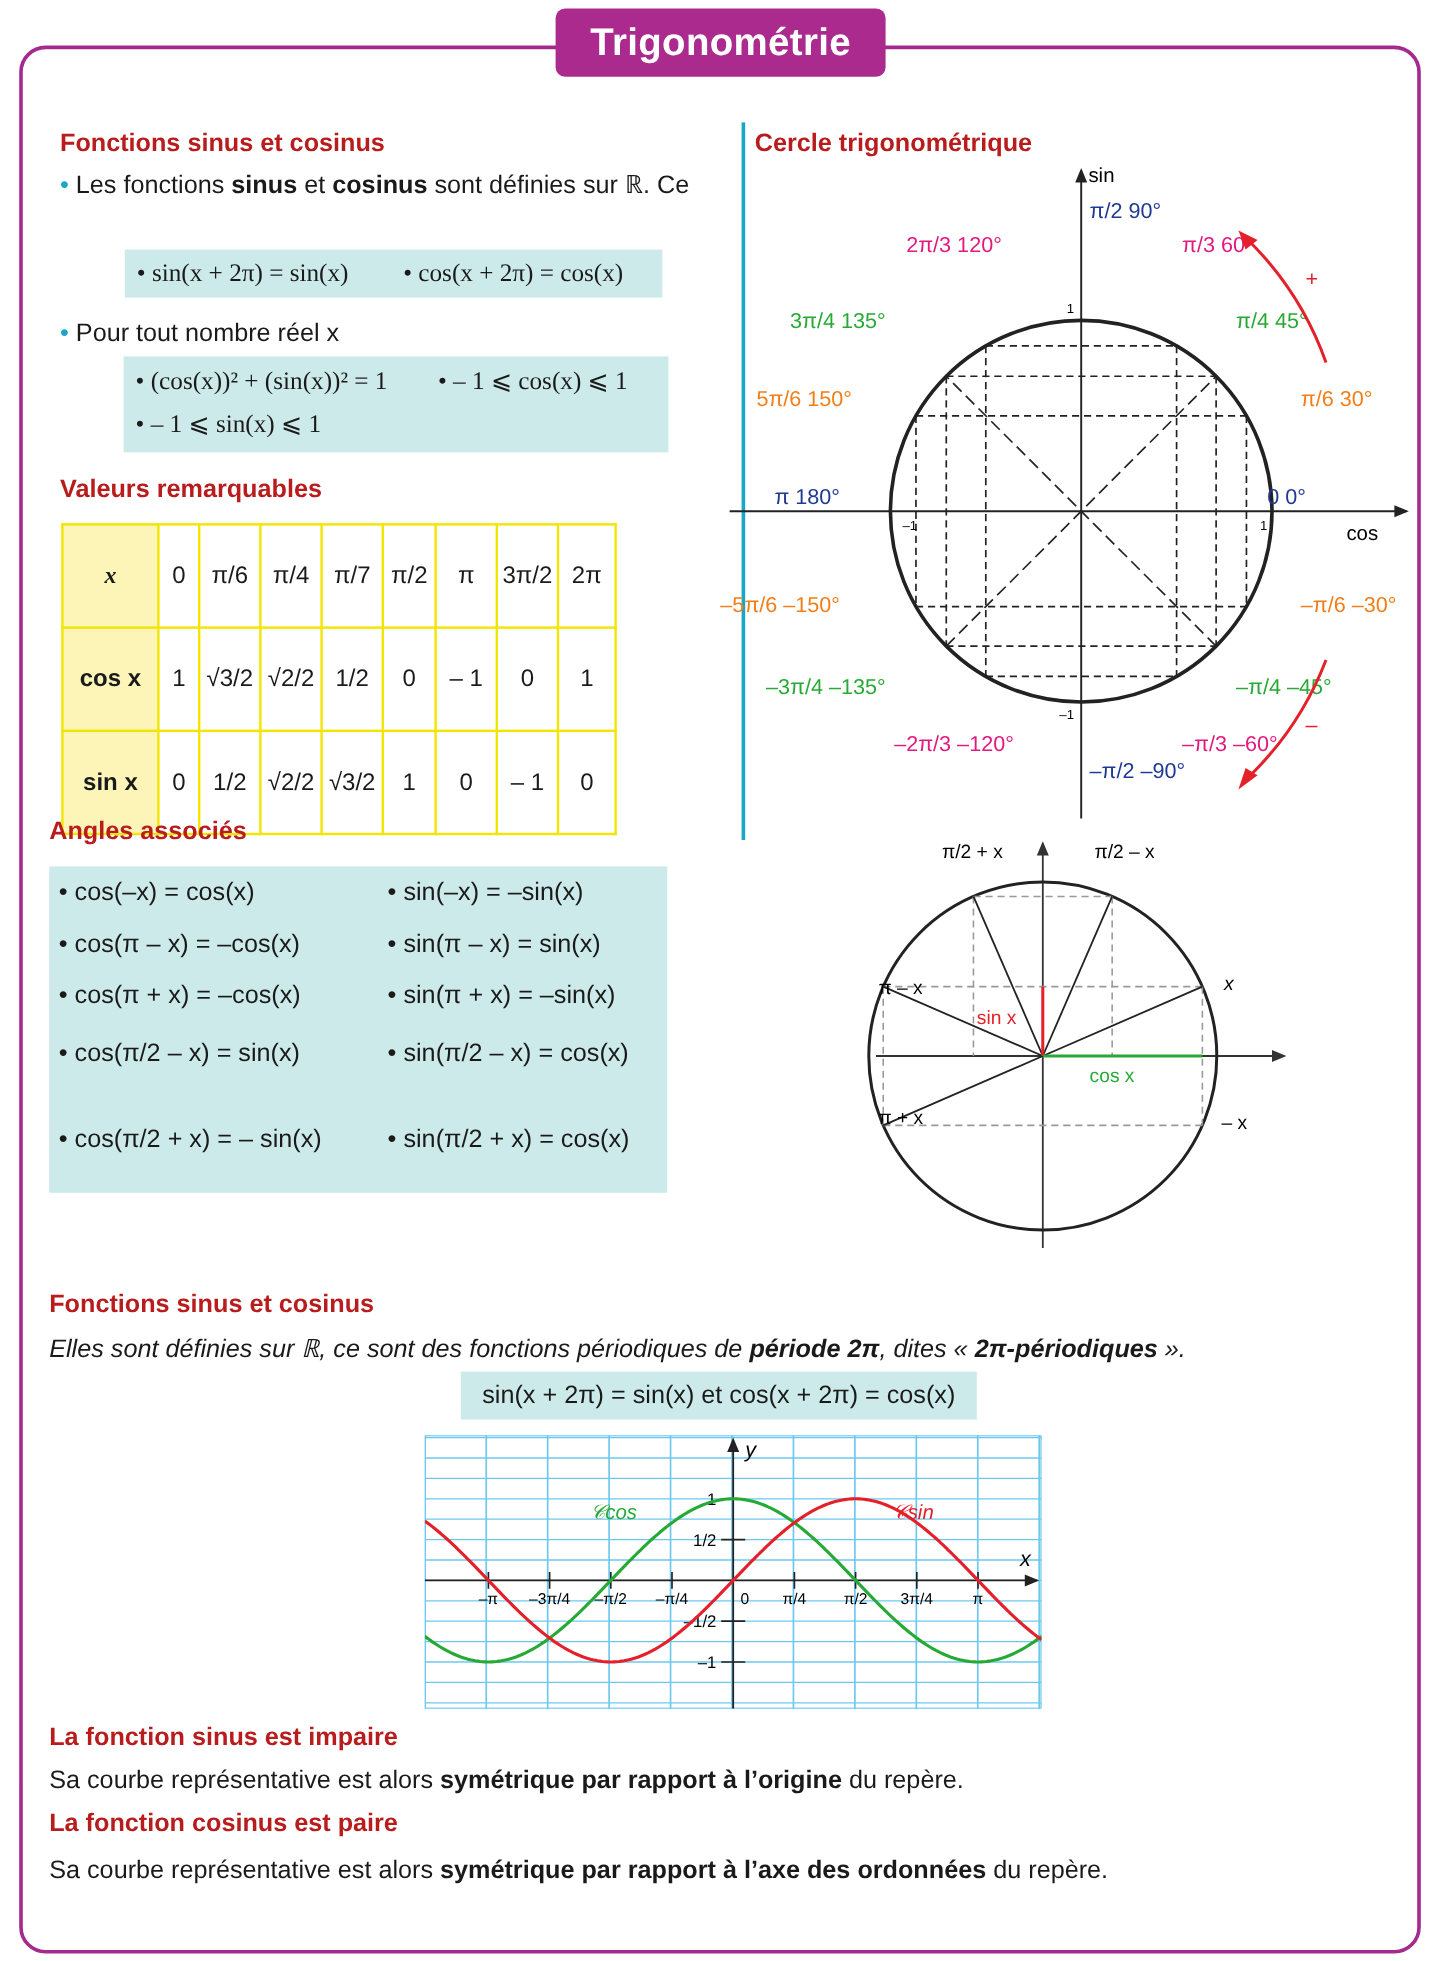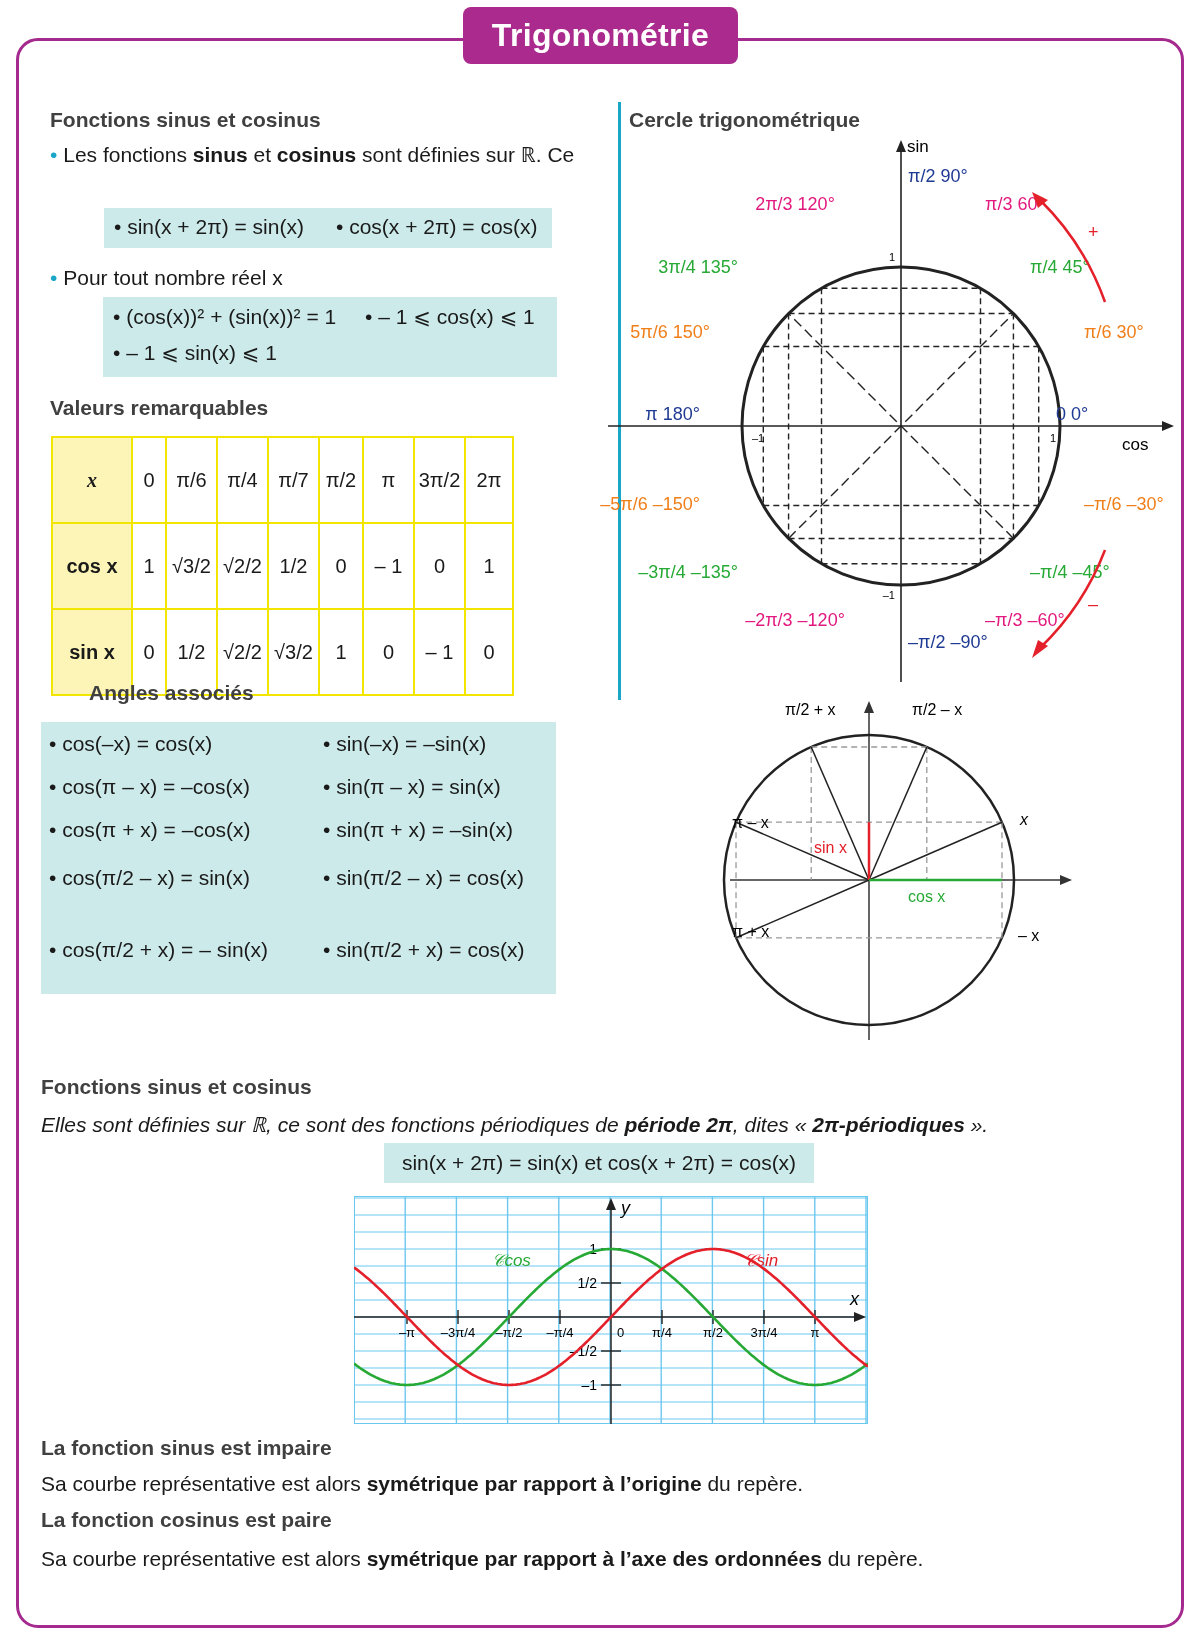--- a/index.html
+++ b/index.html
@@ -3,26 +3,26 @@
 <meta charset="utf-8">
 <style>
   * { box-sizing: border-box; margin: 0; padding: 0; }
   html, body { width: 1200px; height: 1634px; background: #fff; overflow: hidden; }
   body { font-family: "Liberation Sans", sans-serif; color: #1a1a1a; position: relative; }
   .frame { position: absolute; left: 16px; top: 38px; width: 1168px; height: 1590px;
            border: 3px solid #a52a8f; border-radius: 22px; }
   .title-tab { position: absolute; left: 463px; top: 7px; width: 275px; height: 57px;
                background: #ab2a8e; border-radius: 8px; color: #fff; font-weight: bold;
                font-size: 32px; text-align: center; line-height: 57px; letter-spacing: 0.3px; }
-  .h { position: absolute; color: #404040; font-weight: bold; font-size: 21px; }
+  .h { position: absolute; color: #b91c1c; font-weight: bold; font-size: 21px; }
   .txt { position: absolute; font-size: 21px; line-height: 31px; }
   .txt b { font-weight: bold; }
   .dot { color: #19a6c7; }
   .box { position: absolute; background: #cdeaea; font-size: 21px; }
-  .box .ln { position: absolute; white-space: nowrap; }
+  .box .ln { position: absolute; white-space: nowrap; font-family: Liberation Serif, serif; }
   .vsep { position: absolute; left: 618px; top: 102px; width: 3px; height: 598px; background: #19a6c7; }
   i.m { font-family: "Liberation Serif", serif; font-style: italic; }
   table.vals { position: absolute; left: 51px; top: 436px; border-collapse: collapse; font-size: 20px; }
   table.vals td { border: 2px solid #f2e600; text-align: center; vertical-align: middle; height: 86px; }
   table.vals td.hd { background: #fdf4b8; width: 80px; font-weight: bold; }
   .aa { position: absolute; white-space: nowrap; font-size: 21px; }
   svg text { font-family: "Liberation Sans", sans-serif; }
 </style>
 </head>
 <body>
@@ -132,21 +132,21 @@
     <text x="430" y="448" font-size="18" fill="#27a935" text-anchor="start">–π/4  –45°</text>
     <text x="484" y="380" font-size="18" fill="#f07f1a" text-anchor="start">–π/6  –30°</text>
     <path d="M505,172 A270,270 0 0 0 440,70" fill="none" stroke="#e4202a" stroke-width="2.5"></path>
     <polygon points="432,62 448,70 438,78" fill="#e4202a"></polygon>
     <text x="488" y="108" font-size="18" fill="#e4202a">+</text>
     <path d="M505,420 A270,270 0 0 1 440,518" fill="none" stroke="#e4202a" stroke-width="2.5"></path>
     <polygon points="432,528 448,516 438,510" fill="#e4202a"></polygon>
     <text x="488" y="480" font-size="18" fill="#e4202a">–</text>
   </svg>
 
-<div class="h" style="left:41px;top:681px;margin-left:48px;">Angles associés</div>
+<div class="h" style="left:41px;top:681px;">Angles associés</div>
 <div class="box" style="left:41px;top:722px;width:515px;height:272px;">
   <span class="aa" style="left:8px;top:10px;">• cos(–x) = cos(x)</span>
   <span class="aa" style="left:282px;top:10px;">• sin(–x) = –sin(x)</span>
   <span class="aa" style="left:8px;top:53px;">• cos(π – x) = –cos(x)</span>
   <span class="aa" style="left:282px;top:53px;">• sin(π – x) = sin(x)</span>
   <span class="aa" style="left:8px;top:96px;">• cos(π + x) = –cos(x)</span>
   <span class="aa" style="left:282px;top:96px;">• sin(π + x) = –sin(x)</span>
   <span class="aa" style="left:8px;top:144px;">• cos(π/2 – x) = sin(x)</span>
   <span class="aa" style="left:282px;top:144px;">• sin(π/2 – x) = cos(x)</span>
   <span class="aa" style="left:8px;top:216px;">• cos(π/2 + x) = – sin(x)</span>

